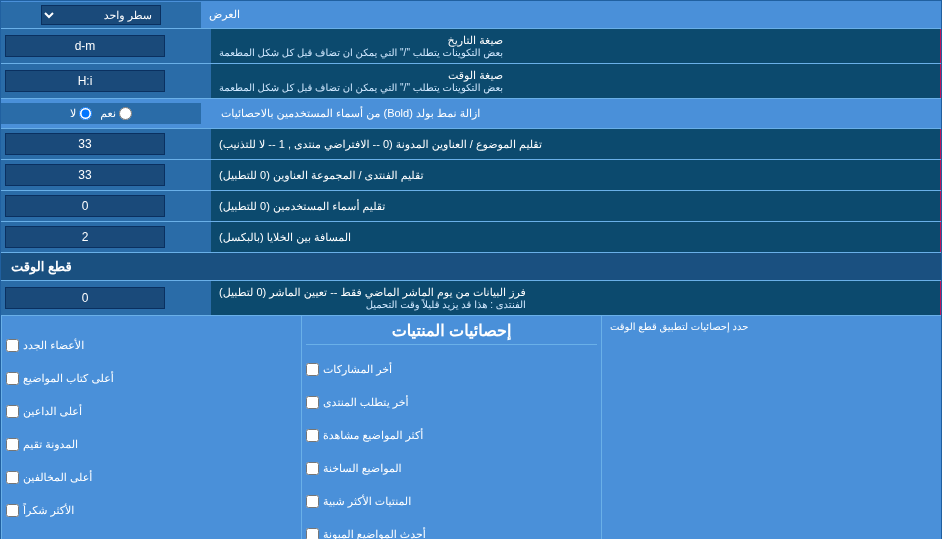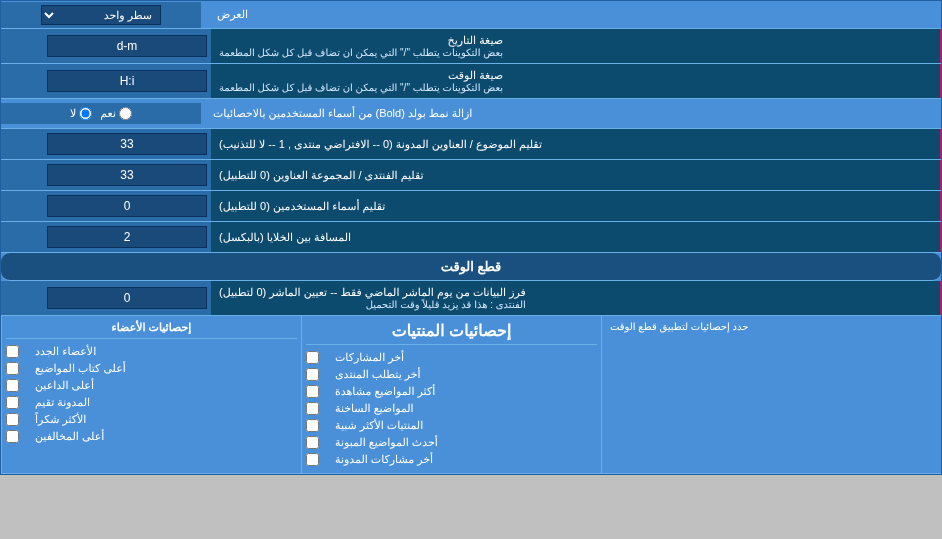--- a/index.html
+++ b/index.html
@@ -30,21 +30,21 @@
       display: flex;
       align-items: center;
       justify-content: flex-end;
       border-right: 1px solid #be185d;
     }
     .row-input {
       width: 210px;
       background: #2a6ca8;
       display: flex;
       align-items: center;
-      justify-content: flex-start;
+      justify-content: flex-end;
       padding: 4px;
     }
     .row-input input[type="text"] {
       width: 160px;
       background: #1a4a7a;
       color: #fff;
       border: 1px solid #0a3060;
       padding: 3px 6px;
       font-size: 12px;
       text-align: center;
@@ -60,21 +60,20 @@
     }
     .top-row-label {
       flex: 1;
       color: #fff;
       padding: 4px 8px;
       text-align: right;
       font-size: 11px;
       display: flex;
       align-items: center;
       justify-content: flex-end;
-      margin-left: 8px;
     }
     .top-row-input {
       width: 200px;
       background: #2a6ca8;
       display: flex;
       align-items: center;
       justify-content: center;
       padding: 3px;
     }
     select.styled {
@@ -90,21 +89,21 @@
     .radio-row {
       display: flex;
       align-items: center;
       border-bottom: 1px solid #6ab0e8;
       min-height: 30px;
       background: #4a90d9;
     }
     .radio-row-label {
       flex: 1;
       color: #fff;
-      padding: 5px 12px;
+      padding: 5px 20px;
       text-align: right;
       font-size: 11px;
       display: flex;
       align-items: center;
       justify-content: flex-end;
     }
     .radio-row-inputs {
       width: 200px;
       background: #2a6ca8;
       display: flex;
@@ -115,23 +114,22 @@
       color: #fff;
       font-size: 11px;
     }
     
     .section-blue-header {
       background: #1a5080;
       color: #fff;
       font-weight: bold;
       font-size: 13px;
       padding: 6px 10px;
-      text-align: center;
-      border-bottom: 1px solid #6ab0e8;
-      border-radius: 9px;
+      text-align: left;
+      border-bottom: 1px solid #6ab0e8;
     }
     .checkbox-section {
       display: flex;
       border-bottom: 1px solid #6ab0e8;
     }
     .checkbox-col-label {
       flex: 1;
       color: #fff;
       padding: 5px 8px;
       text-align: right;
@@ -147,25 +145,26 @@
     }
     .checkbox-col {
       flex: 1;
       padding: 5px 4px;
       border-left: 1px solid #6ab0e8;
     }
     .checkbox-item {
       display: flex;
       align-items: center;
       justify-content: flex-end;
-      gap: 16px;
+      gap: 4px;
       color: #fff;
       font-size: 11px;
       padding: 2px 0;
       direction: rtl;
+      margin-top: 16px;
     }
     .checkbox-item input[type="checkbox"] {
       margin: 0;
     }
   </style>
 </head>
 <body>
 
 <div class="main-container">
 
@@ -308,42 +307,41 @@
           <span>أحدث المواضيع المبونة</span>
           <input type="checkbox" style="">
         </div>
         <div class="checkbox-item">
           <span>أخر مشاركات المدونة</span>
           <input type="checkbox" style="">
         </div>
       </div>
 
       <div class="checkbox-col">
-        <div style="color:#fff; font-weight:bold; font-size:11px; text-align:center; padding-bottom:4px; border-bottom:1px solid #6ab0e8; margin-bottom:4px;">إحصائيات الأعضاء</div>
         <div class="checkbox-item">
           <span>الأعضاء الجدد</span>
           <input type="checkbox" style="">
         </div>
         <div class="checkbox-item">
           <span>أعلى كتاب المواضيع</span>
           <input type="checkbox" style="">
         </div>
         <div class="checkbox-item">
           <span>أعلى الداعين</span>
           <input type="checkbox" style="">
         </div>
         <div class="checkbox-item">
           <span>المدونة تقيم</span>
           <input type="checkbox" style="">
         </div>
         <div class="checkbox-item">
+          <span>أعلى المخالفين</span>
+          <input type="checkbox" style="">
+        </div>
+        <div class="checkbox-item">
           <span>الأكثر شكراً</span>
           <input type="checkbox" style="">
         </div>
-        <div class="checkbox-item">
-          <span>أعلى المخالفين</span>
-          <input type="checkbox" style="">
-        </div>
       </div>
     </div>
   </div>
 
 </div>
 
 </body></html>

